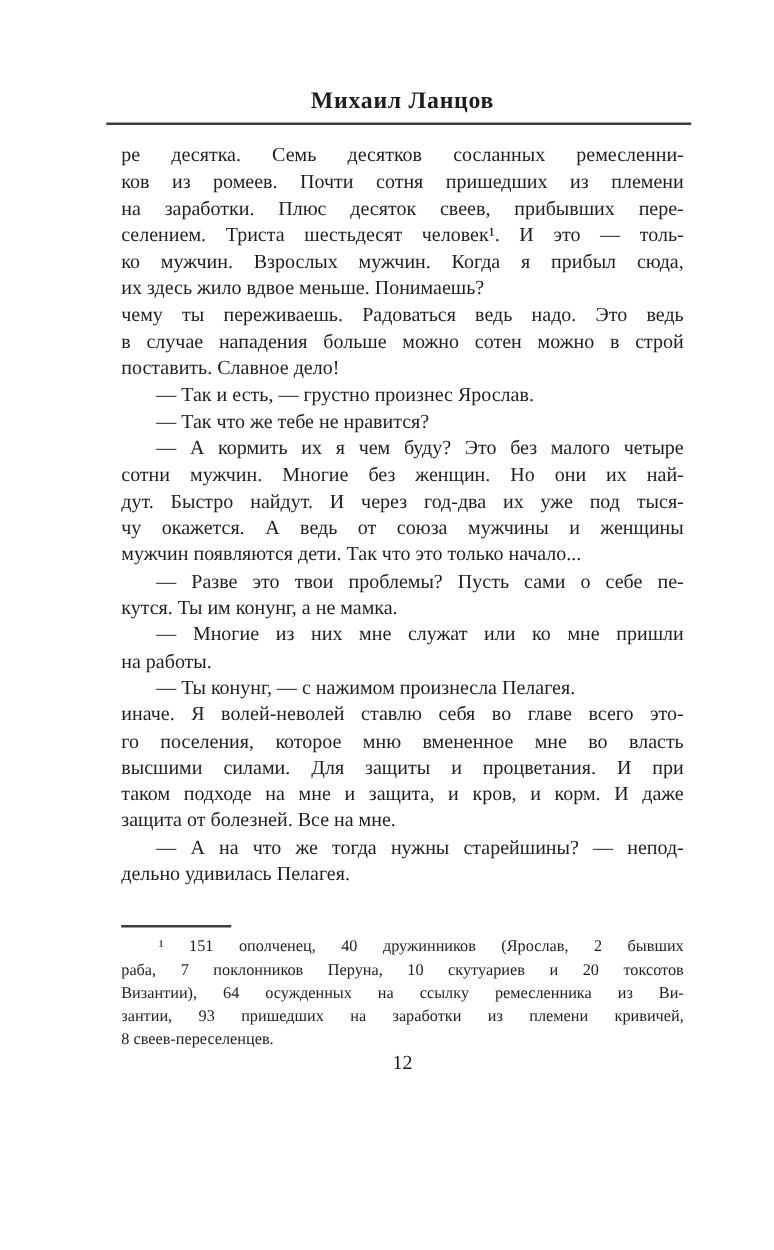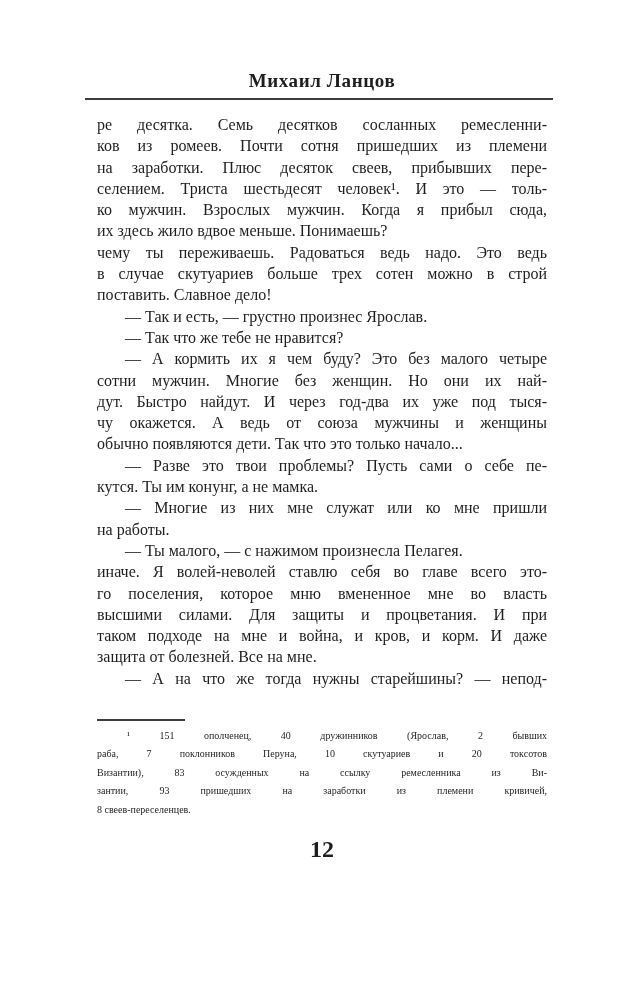--- a/index.html
+++ b/index.html
@@ -58,31 +58,31 @@
   .footnote-block {
     margin-top: 30px;
   }
   .fn-rule {
     width: 88px;
     height: 2px;
     background: #3c3c3c;
   }
   .fn-lines {
     margin-top: 6px;
-    font-size: 10px;
+    font-size: 13px;
     line-height: 18.4px;
   }
   .fn-lines .line.first {
     padding-left: 30px;
   }
   .page-number {
-    margin-top: 17px;
+    margin-top: 2px;
     text-align: center;
-    font-weight: bold;
-    font-size: 24px;
+    font-weight: normal;
+    font-size: 16px;
   }
 </style>
 </head>
 <body>
 
 <div class="page">
   <div class="content">
 
     <div class="running-head">
       <div class="author">Михаил Ланцов</div>
@@ -93,65 +93,66 @@
         <div class="para">
           <div class="line">ре десятка. Семь десятков сосланных ремесленни-</div>
           <div class="line">ков из ромеев. Почти сотня пришедших из племени</div>
           <div class="line">на заработки. Плюс десяток свеев, прибывших пере-</div>
           <div class="line">селением. Триста шестьдесят человек¹. И это — толь-</div>
           <div class="line">ко мужчин. Взрослых мужчин. Когда я прибыл сюда,</div>
           <div class="line last">их здесь жило вдвое меньше. Понимаешь?</div>
         </div>
         <div class="para">
           <div class="line">чему ты переживаешь. Радоваться ведь надо. Это ведь</div>
-          <div class="line">в случае скутуариев больше трех сотен можно в строй</div>
+          <div class="line">в случае нападения больше можно сотен можно в строй</div>
           <div class="line last">поставить. Славное дело!</div>
         </div>
         <div class="para">
           <div class="line last first">— Так и есть, — грустно произнес Ярослав.</div>
         </div>
         <div class="para">
           <div class="line last first">— Так что же тебе не нравится?</div>
         </div>
         <div class="para">
           <div class="line first">— А кормить их я чем буду? Это без малого четыре</div>
           <div class="line">сотни мужчин. Многие без женщин. Но они их най-</div>
           <div class="line">дут. Быстро найдут. И через год-два их уже под тыся-</div>
           <div class="line">чу окажется. А ведь от союза мужчины и женщины</div>
-          <div class="line last">обычно появляются дети. Так что это только начало...</div>
+          <div class="line last">мужчин появляются дети. Так что это только начало...</div>
         </div>
         <div class="para">
           <div class="line first">— Разве это твои проблемы? Пусть сами о себе пе-</div>
           <div class="line last">кутся. Ты им конунг, а не мамка.</div>
         </div>
         <div class="para">
           <div class="line first">— Многие из них мне служат или ко мне пришли</div>
           <div class="line last">на работы.</div>
         </div>
         <div class="para">
-          <div class="line last first">— Ты малого, — с нажимом произнесла Пелагея.</div>
+          <div class="line last first">— Ты конунг, — с нажимом произнесла Пелагея.</div>
         </div>
         <div class="para">
           <div class="line">иначе. Я волей-неволей ставлю себя во главе всего это-</div>
           <div class="line">го поселения, которое мню вмененное мне во власть</div>
           <div class="line">высшими силами. Для защиты и процветания. И при</div>
-          <div class="line">таком подходе на мне и война, и кров, и корм. И даже</div>
+          <div class="line">таком подходе на мне и защита, и кров, и корм. И даже</div>
           <div class="line last">защита от болезней. Все на мне.</div>
         </div>
         <div class="para">
           <div class="line first">— А на что же тогда нужны старейшины? — непод-</div>
+          <div class="line last">дельно удивилась Пелагея.</div>
         </div>
       </div>
 
     <div class="footnote-block">
       <div class="fn-rule"></div>
       <div class="fn-lines">
           <div class="line first">¹ 151 ополченец, 40 дружинников (Ярослав, 2 бывших</div>
           <div class="line">раба, 7 поклонников Перуна, 10 скутуариев и 20 токсотов</div>
-          <div class="line">Византии), 83 осужденных на ссылку ремесленника из Ви-</div>
+          <div class="line">Византии), 64 осужденных на ссылку ремесленника из Ви-</div>
           <div class="line">зантии, 93 пришедших на заработки из племени кривичей,</div>
           <div class="line last">8 свеев-переселенцев.</div>
         </div>
     </div>
 
     <div class="page-number">12</div>
 
   </div>
 </div>
 

